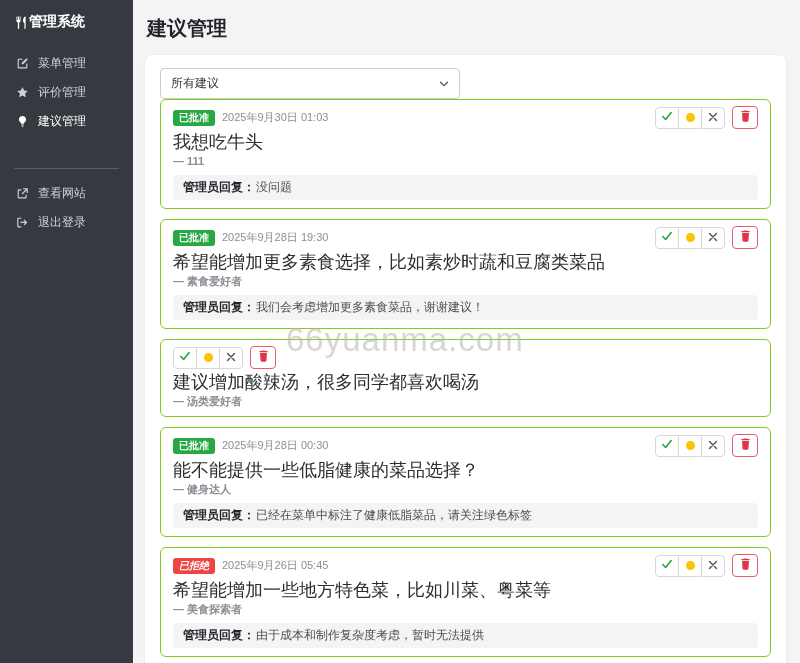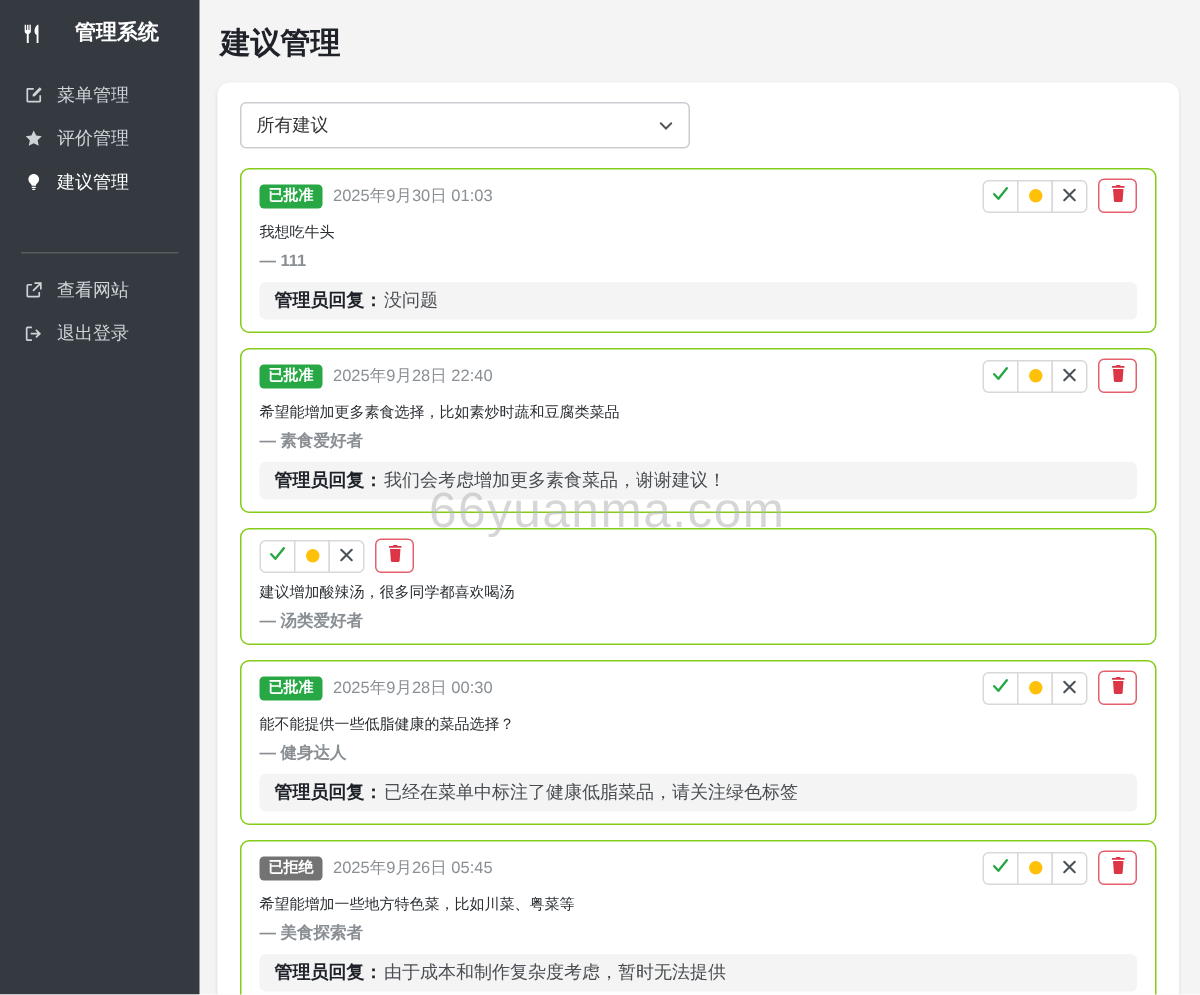--- a/index.html
+++ b/index.html
@@ -6,62 +6,62 @@
   html,body { margin:0; padding:0; }
   body {
     width:800px; height:663px; overflow:hidden;
     font-family:"Liberation Sans","DejaVu Sans",sans-serif;
     background:#f4f4f5; color:#2b2f33;
   }
   .app { display:flex; width:800px; height:663px; position:relative; }
 
   
   .sidebar { width:133px; flex-shrink:0; background:#343a40; display:flex; flex-direction:column; }
-  .brand { display:flex; align-items:center; gap:22px; padding:13px 14px 10px; color:#fff; font-weight:bold; font-size:14px; }
+  .brand { display:flex; align-items:center; gap:1px; padding:13px 14px 10px; color:#fff; font-weight:bold; font-size:14px; }
   .brand .icon svg { display:block; }
   .nav { margin-top:8px; }
   .nav-item { display:flex; align-items:center; gap:9px; padding:6px 15px; font-size:12px; color:#ced3d8; cursor:pointer; text-decoration:none; }
   .nav-item.active { color:#ffffff; }
   .nav-item .icon { width:14px; display:flex; justify-content:center; }
   .nav-item .icon svg { display:block; }
   .side-divider { border-top:1px solid rgba(255,255,255,.18); margin:32px 14px 10px; }
 
   
   .main { flex:1; padding:11px 14px 0 12px; position:relative; }
   .page-title { font-size:20px; font-weight:700; color:#1f2329; margin:4px 0 13px 2px; }
   .panel { background:#fff; border-radius:8px; box-shadow:0 1px 3px rgba(0,0,0,.09); padding:13px 15px 9px; }
 
   .select {
     width:300px; height:31px; border:1px solid #c9cdd1; border-radius:4px; background:#fff;
     display:flex; align-items:center; justify-content:space-between; padding:0 10px;
-    font-size:12px; color:#333; margin-bottom:13px; cursor:pointer;
+    font-size:12px; color:#333; margin-bottom:0; cursor:pointer;
   }
   .select .chev svg { display:block; }
 
   
   .card { border:1px solid #84cc16; border-radius:6px; padding:6px 12px 8px; margin-bottom:10px; background:#fff; }
   .card-head { display:flex; justify-content:space-between; align-items:center; }
   .head-left { display:flex; align-items:center; }
   .badge { display:inline-block; font-size:10px; font-weight:bold; color:#fff; padding:2px 6px 3px; border-radius:3px; line-height:1.1; }
   .badge-approved { background:#28a745; }
   .badge-pending  { background:#ffc107; }
-  .badge-rejected { background:#737373; }
+  .badge-rejected { background:#ef4444;font-style:italic; }
   .date { font-size:11px; color:#8a8f94; margin-left:7px; }
 
   .actions { display:flex; align-items:center; }
   .btn-group { display:inline-flex; }
   .act { width:24px; height:22px; border:1px solid #d8d8d8; background:#fff; padding:0;
          display:flex; align-items:center; justify-content:center; margin-left:-1px; cursor:pointer; }
   .act.first { border-radius:4px 0 0 4px; margin-left:0; }
   .act.last  { border-radius:0 4px 4px 0; }
   .dot { width:9px; height:9px; border-radius:50%; background:#ffc107; }
   .trash { width:26px; height:23px; border:1px solid #e4606d; border-radius:4px; background:#fff;
            margin-left:7px; padding:0; display:flex; align-items:center; justify-content:center; cursor:pointer; }
 
-  .content { font-size:10px; color:#2b2f33; margin:6px 0 0; line-height:15px; }
+  .content { font-size:18px; color:#2b2f33; margin:6px 0 0; line-height:15px; }
   .author  { font-size:11px; color:#8a8f94; margin:5px 0 0; line-height:13px;font-weight:bold; }
   .reply   { background:#f4f4f4; border-radius:4px; padding:5px 10px 6px; font-size:12px; color:#4a4e52; margin-top:7px; line-height:14px; }
   .reply b { color:#1f2329; margin-right:1px; }
 
   .watermark { position:absolute; left:286px; top:321px; font-size:33px; color:#b5b5b5;
                opacity:.55; letter-spacing:1px; pointer-events:none; z-index:5; }
 </style>
 </head>
 <body>
 
@@ -176,21 +176,21 @@
         </div>
         <p class="content">我想吃牛头</p>
         <p class="author">— 111</p>
         <div class="reply"><b>管理员回复：</b><span>没问题</span></div>
       </article>
 
       <article class="card">
         <div class="card-head">
           <div class="head-left">
             <span class="badge badge-approved">已批准</span>
-            <span class="date">2025年9月28日 22:40</span>
+            <span class="date">2025年9月28日 19:30</span>
           </div>
           <div class="actions">
             <div class="btn-group">
               <button class="act first">
                   <span><svg width="12" height="12" viewBox="0 0 12 12">
                       <path d="M1.8 6.5l2.8 3 5.6-7" fill="none" stroke="#28a745" stroke-width="1.6" stroke-linecap="round" stroke-linejoin="round"></path>
                     </svg></span>
                 </button>
               <button class="act">
                   <span class="dot"></span>

